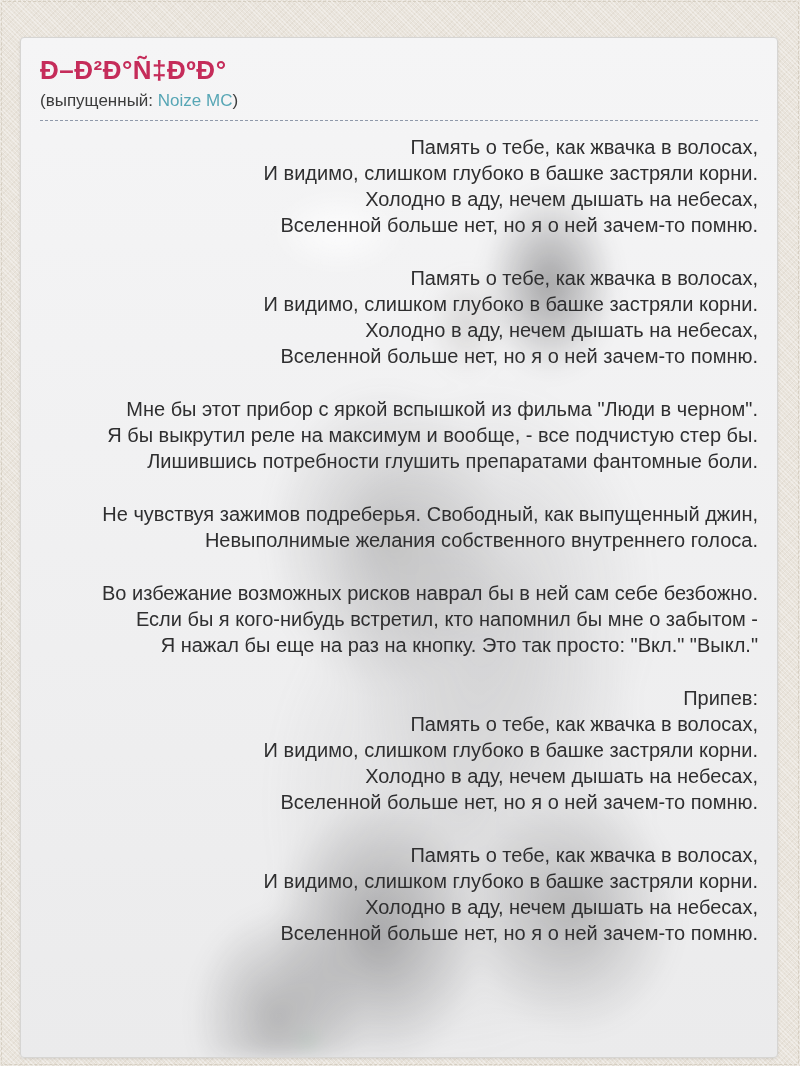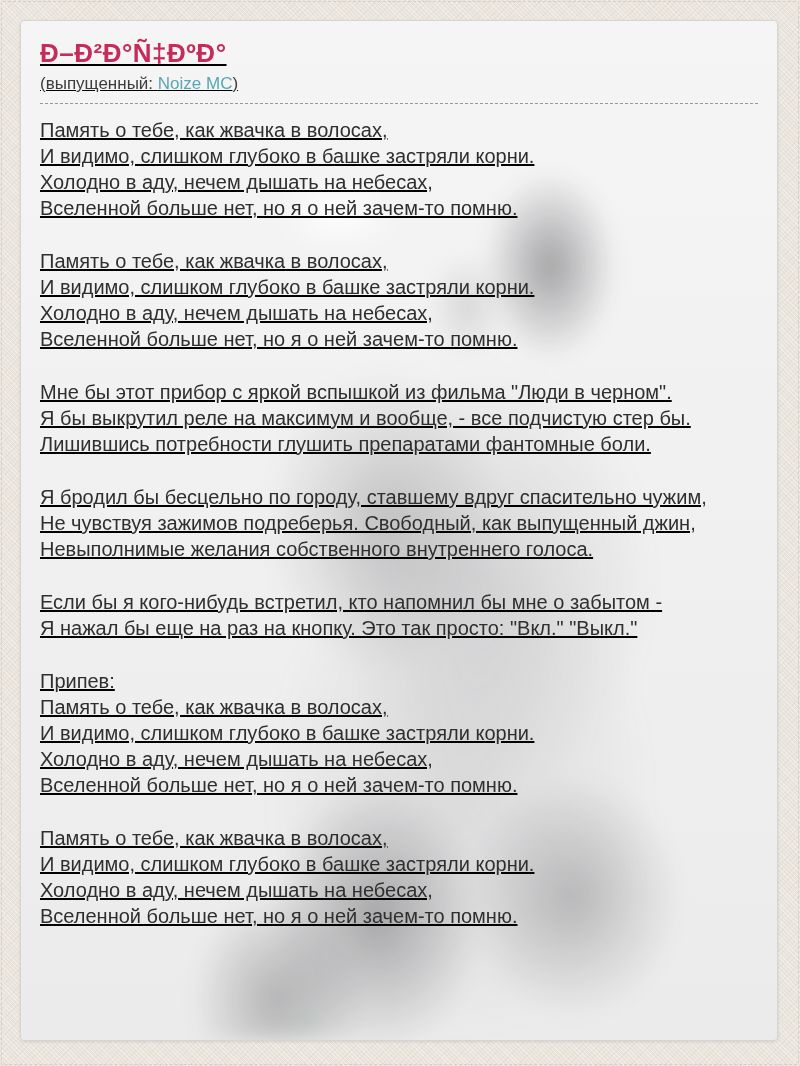--- a/index.html
+++ b/index.html
@@ -20,29 +20,28 @@
   .page-frame {
     position: absolute;
     inset: 1px;
     border: 1px dashed #d5cec1;
     pointer-events: none;
     border-radius: 2px;
   }
   .card {
     position: absolute;
     left: 20px;
-    top: 20px;
+    top: 37px;
     width: 756px;
     height: 1019px;
     background: linear-gradient(#f5f5f6, #ebebec);
     border: 1px solid #d6d5d3;
     border-radius: 4px;
     box-shadow: 0 1px 3px rgba(0,0,0,0.10);
     overflow: hidden;
-    text-decoration: underline;
   }
   
   .photo {
     position: absolute;
     inset: 0;
     filter: blur(9px);
     background-image:
       radial-gradient(ellipse 95px 135px at 70% 24%, rgba(35,35,38,0.38), rgba(35,35,38,0.0) 70%),
       radial-gradient(ellipse 55px 75px  at 59% 28%, rgba(150,145,140,0.28), rgba(150,145,140,0.0) 70%),
       radial-gradient(ellipse 90px 55px  at 42% 19%, rgba(255,255,255,0.85), rgba(255,255,255,0.0) 75%),
@@ -78,21 +77,21 @@
     text-decoration: none;
     cursor: pointer;
     text-align: center;
   }
   .lyrics {
     margin-top: 13px;
     font-size: 20px;
     line-height: 26px;
     color: #2f2f30;
   }
-  .stanza { margin-bottom: 27px; }
+  .stanza { margin-bottom: 27px; text-align: right; }
   .line { white-space: nowrap; }
 </style>
 </head>
 <body>
 
 <div class="page-frame"></div>
 
 <div class="card">
   <div class="photo"></div>
   <div class="card-content">
@@ -110,25 +109,25 @@
           <div class="line">И видимо, слишком глубоко в башке застряли корни.</div>
           <div class="line">Холодно в аду, нечем дышать на небесах,</div>
           <div class="line">Вселенной больше нет, но я о ней зачем-то помню.</div>
         </div>
         <div class="stanza">
           <div class="line">Мне бы этот прибор с яркой вспышкой из фильма "Люди в черном".</div>
           <div class="line">Я бы выкрутил реле на максимум и вообще, - все подчистую стер бы.</div>
           <div class="line">Лишившись потребности глушить препаратами фантомные боли.</div>
         </div>
         <div class="stanza">
-          <div class="line">Я бродил бы бесцельно по городу, ставшему вдруг спасительно чужим,</div>
           <div class="line">Не чувствуя зажимов подреберья. Свободный, как выпущенный джин,</div>
           <div class="line">Невыполнимые желания собственного внутреннего голоса.</div>
         </div>
         <div class="stanza">
+          <div class="line">Во избежание возможных рисков наврал бы в ней сам себе безбожно.</div>
           <div class="line">Если бы я кого-нибудь встретил, кто напомнил бы мне о забытом -</div>
           <div class="line">Я нажал бы еще на раз на кнопку. Это так просто: "Вкл." "Выкл."</div>
         </div>
         <div class="stanza">
           <div class="line">Припев:</div>
           <div class="line">Память о тебе, как жвачка в волосах,</div>
           <div class="line">И видимо, слишком глубоко в башке застряли корни.</div>
           <div class="line">Холодно в аду, нечем дышать на небесах,</div>
           <div class="line">Вселенной больше нет, но я о ней зачем-то помню.</div>
         </div>

